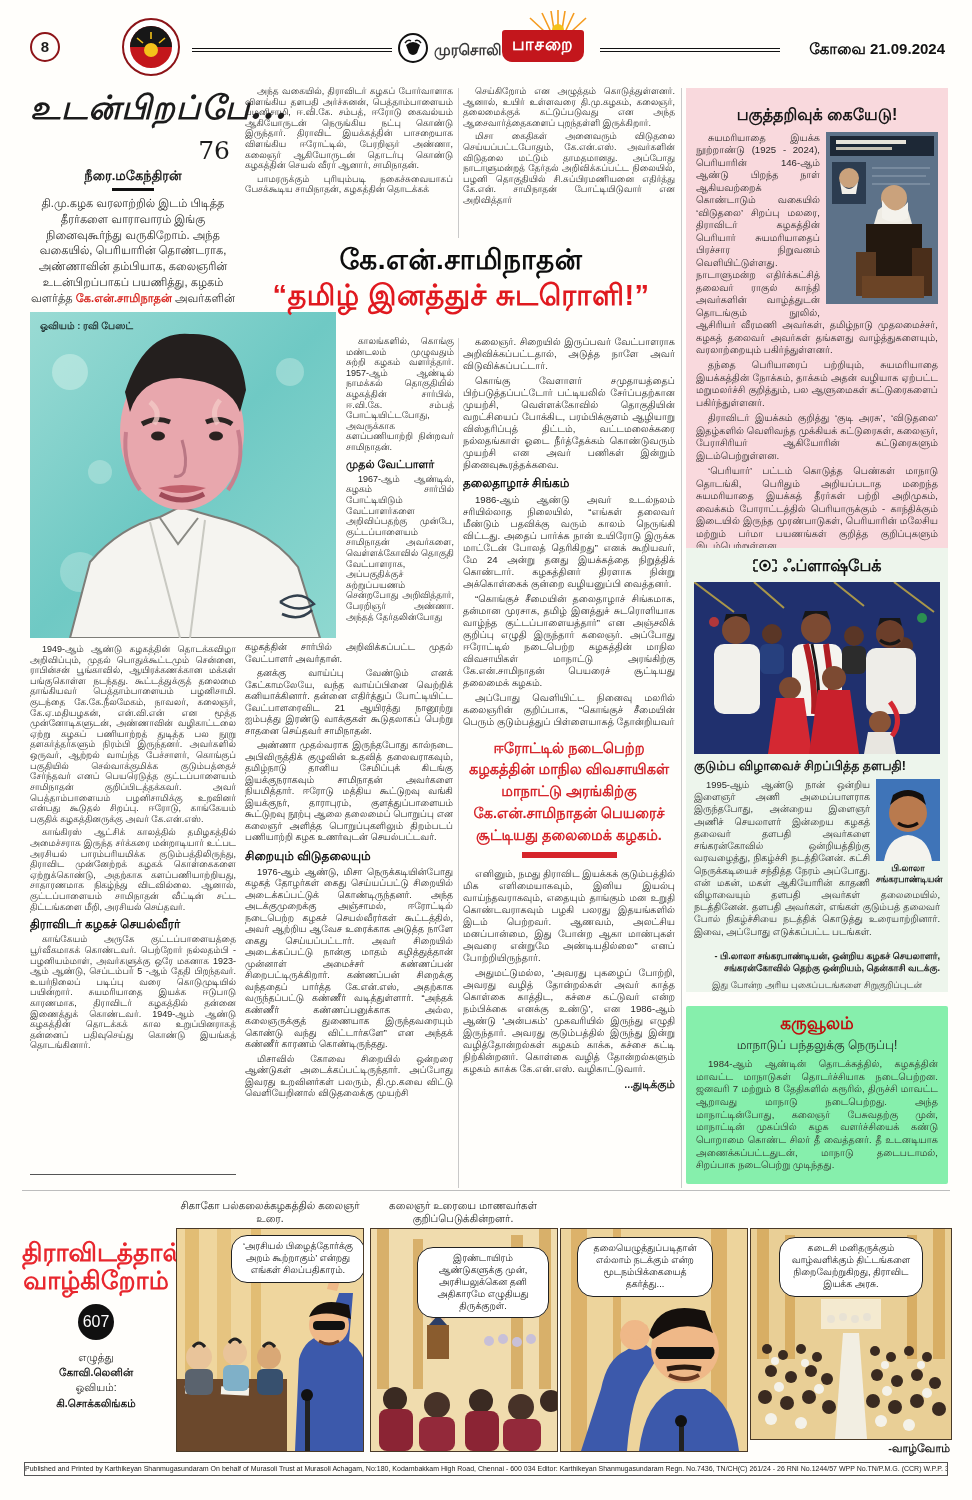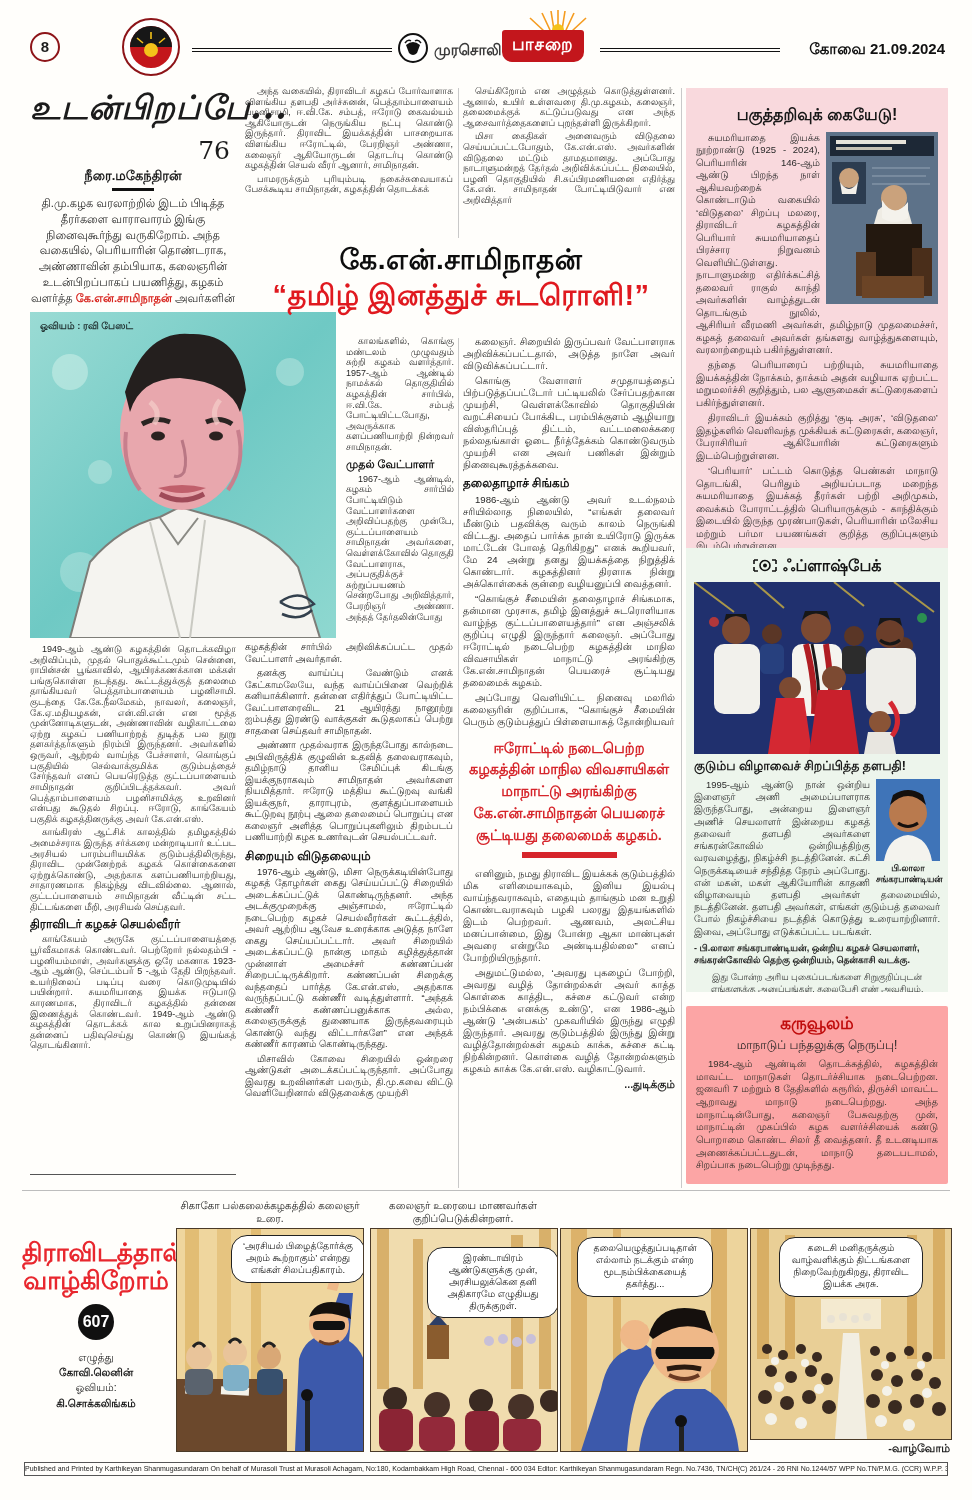--- a/index.html
+++ b/index.html
@@ -34,29 +34,29 @@
   
   .pullq{color:#d6252b;font-weight:bold;font-size:14.5px;line-height:1.5;text-align:center;margin:10px 4px 6px 4px;}
   .pullq-bar{width:95px;height:6px;background:#d6252b;margin:6px auto 10px auto;}
   .ending{font-weight:bold;text-align:right;font-size:10.5px;}
   
   .pinkbox{background:#f9d9dd;padding:16px 10px;}
   .boxtitle{font-weight:bold;font-size:16px;text-align:center;margin:2px 0 6px 0;color:#161616;}
   .greenbox{background:#edf5ec;padding:6px 8px;}
   .fb-header{font-weight:bold;font-size:16px;text-align:center;padding:3px 0 5px 0;color:#131313;}
   .story-title{font-weight:bold;font-size:12.5px;margin:5px 0 4px 0;color:#161616;}
-  .byline{font-weight:bold;font-size:9px;text-align:left;line-height:1.35;margin-top:4px;}
+  .byline{font-weight:bold;font-size:9px;text-align:right;line-height:1.35;margin-top:12px;}
   .note{font-size:8.8px;text-align:center;line-height:1.3;margin-top:6px;color:#333;}
-  .parch{background:#fca5a5;padding:8px 10px;border-radius:2px;}
+  .parch{background:#86efac;padding:8px 10px;border-radius:2px;}
   .parch-title{color:#c00d0d;font-weight:bold;font-size:17px;text-align:center;margin:0 0 3px 0;}
   .parch-sub{font-weight:normal;font-size:12px;text-align:center;margin:0 0 5px 0;color:#222;}
   
   .comic-title{color:#e8272e;font-weight:900;font-size:25px;line-height:1.12;text-align:center;}
   .comic-num{width:36px;height:36px;background:#101010;color:#fff;border-radius:50%;
-     text-align:center;line-height:36px;font-weight:bold;font-size:16px;margin:10px auto;}
+     text-align:center;line-height:36px;font-weight:normal;font-size:16px;margin:10px auto;}
   .credit{font-size:10.5px;text-align:center;line-height:1.45;}
   .panel{border:1px solid #4a3a28;overflow:hidden;background:#efd9a4;}
   .caption{font-size:10.3px;text-align:center;line-height:1.25;color:#222;}
   .bubble{position:absolute;background:#fff;border:1.5px solid #222;border-radius:16px;
      padding:5px 7px;font-size:9.3px;line-height:1.28;text-align:center;color:#111;}
   .signoff{font-weight:bold;font-size:11px;text-align:right;}
   
   .footer{border:1px solid #555;font-size:7px;white-space:nowrap;text-align:center;
      line-height:11px;color:#222;overflow:hidden;}
   .caption-credit{font-size:9.5px;font-weight:bold;color:#233;}
@@ -391,21 +391,21 @@
           <rect x="8" y="180" width="34" height="42" rx="8" fill="#8b2434"></rect>
         <circle cx="66" cy="176" r="13" fill="#473228"></circle>
           <rect x="48" y="188" width="36" height="34" rx="8" fill="#93293a"></rect>
         <circle cx="110" cy="172" r="12" fill="#3a2a22"></circle>
           <rect x="94" y="182" width="34" height="40" rx="8" fill="#8b2434"></rect>
         <circle cx="150" cy="178" r="13" fill="#473228"></circle>
           <rect x="132" y="190" width="38" height="32" rx="8" fill="#93293a"></rect>
         <circle cx="180" cy="172" r="11" fill="#3a2a22"></circle>
       </g>
     </svg>
-    <div class="bubble" style="left:56px;top:18px;width:116px;">இரண்டாயிரம் ஆண்டுகளுக்கு முன், அரசியலுக்கென தனி அதிகாரமே எழுதியது திருக்குறள்.</div>
+    <div class="bubble" style="left:46px;top:18px;width:116px;">இரண்டாயிரம் ஆண்டுகளுக்கு முன், அரசியலுக்கென தனி அதிகாரமே எழுதியது திருக்குறள்.</div>
   </div>
 
   <div class="abs panel" style="left:560px;top:1228px;width:186px;height:222px;">
     <svg width="186" height="222" viewBox="0 0 186 222">
       <rect width="186" height="222" fill="#edd49c"></rect>
       <g fill="#dcb26a">
           <rect x="10" y="0" width="16" height="222"></rect>
           <rect x="150" y="0" width="16" height="222"></rect>
           <rect x="52" y="0" width="8" height="222"></rect>
         </g>

